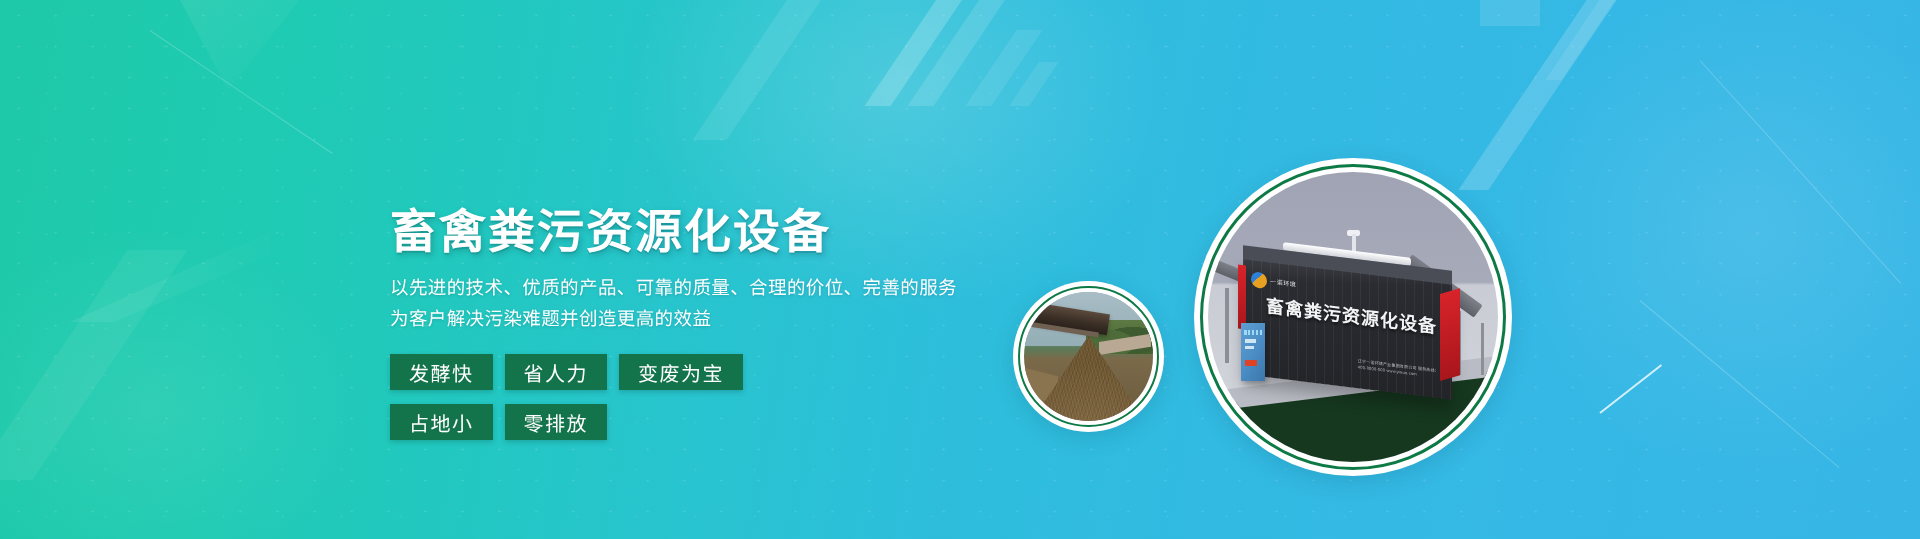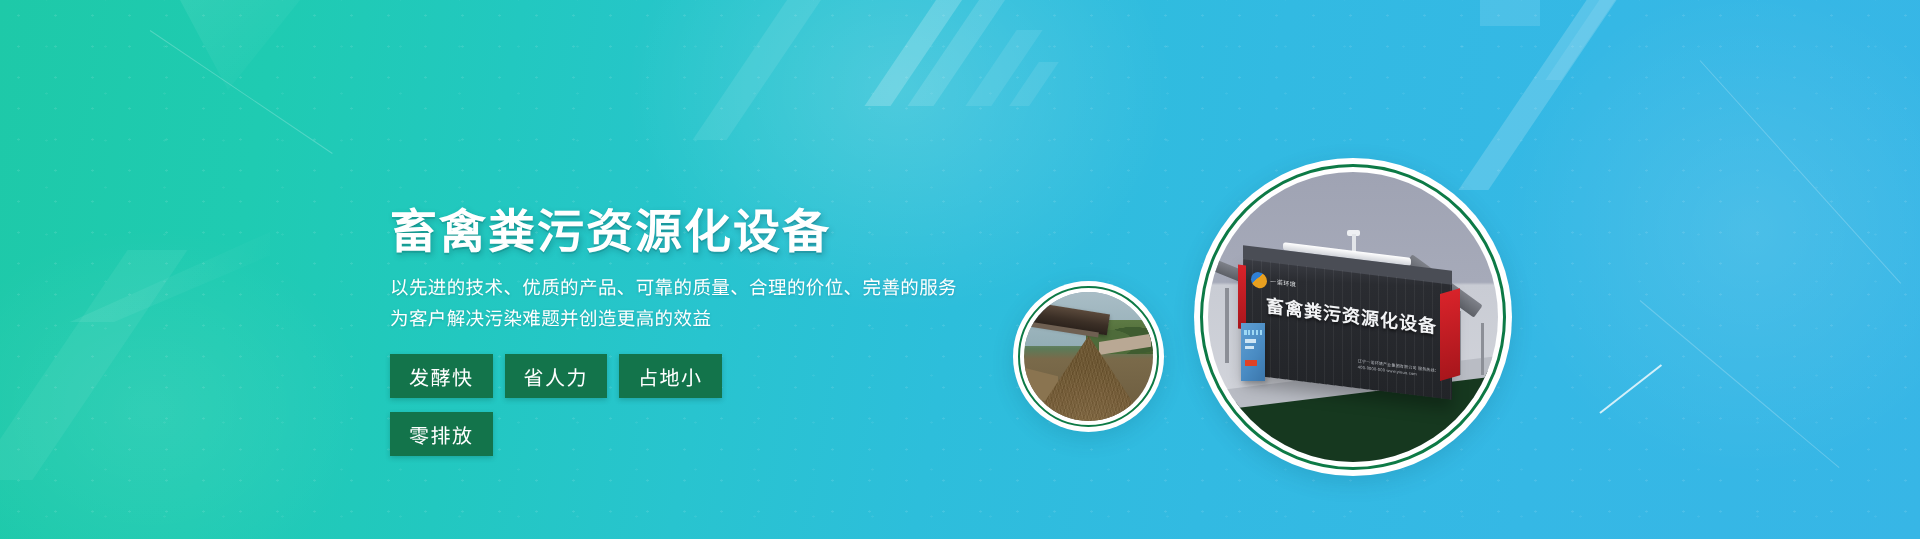--- a/index.html
+++ b/index.html
@@ -124,21 +124,21 @@
     margin-top: 20px;
     display: flex;
     flex-wrap: wrap;
     width: 420px;
     gap: 14px 12px;
   }
   .tag {
     display: inline-flex;
     align-items: center;
     justify-content: center;
-    height: 44px;
+    height: 36px;
     padding: 0 19px;
     background: #13744b;
     color: #ffffff;
     font-size: 20px;
     letter-spacing: 1.5px;
     box-shadow: 0 2px 5px rgba(0,50,35,0.22);
     user-select: none;
   }
 
   
@@ -431,20 +431,21 @@
     <h1 class="headline">畜禽粪污资源化设备</h1>
 
     <p class="subline">
       <span class="row">以先进的技术、优质的产品、可靠的质量、合理的价位、完善的服务</span>
       <span class="row">为客户解决污染难题并创造更高的效益</span>
     </p>
 
     <div class="tags">
       <span class="tag">发酵快</span>
       <span class="tag">省人力</span>
+      <span class="tag">变废为宝</span>
       <span class="tag">占地小</span>
       <span class="tag">零排放</span>
     </div>
   </div>
 
   <div class="photo photo-main">
     <div class="ring"></div>
     <div class="clip">
       <div class="scene-main">
 

